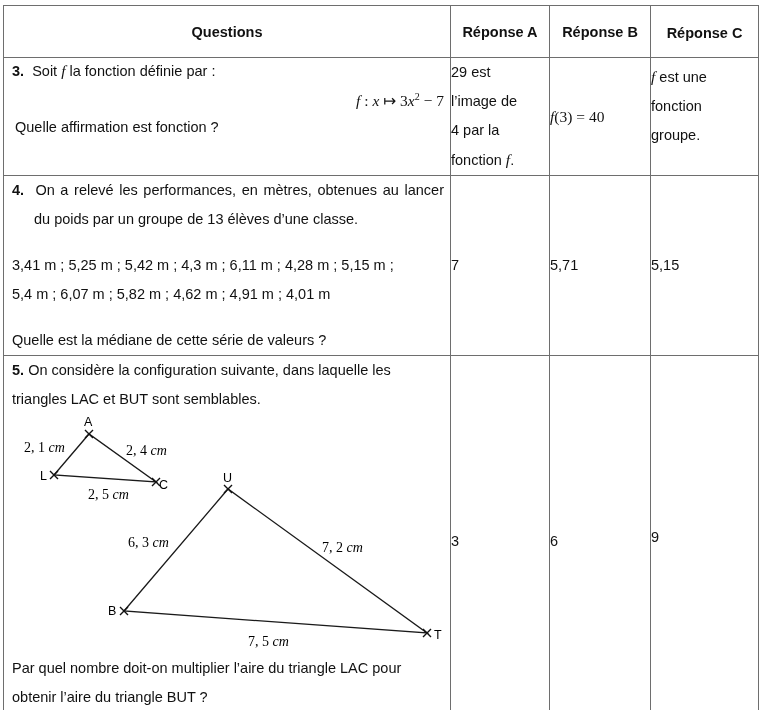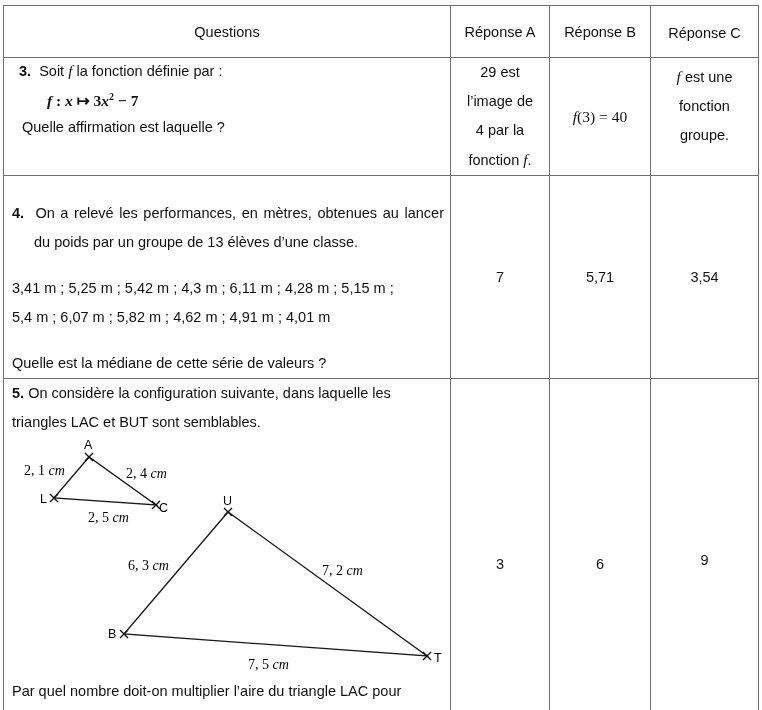--- a/index.html
+++ b/index.html
@@ -1,29 +1,29 @@
 <!DOCTYPE html>
 <html><head>
 <meta charset="utf-8">
 <style>
   html, body { margin: 0; padding: 0; background: #ffffff; }
   body { width: 762px; height: 710px; position: relative; overflow: hidden;
          font-family: "Liberation Sans", sans-serif; color: #111; }
   table.qcm { position: absolute; left: 3px; top: 5px; border-collapse: collapse;
               table-layout: fixed; width: 755px; }
   table.qcm td, table.qcm th { border: 1.5px solid #6e6e6e; padding: 0; vertical-align: middle; }
-  th { font-weight: normal; font-size: 14.5px; height: 49px; text-align: center; }
+  th { font-weight: bold; font-size: 14.5px; height: 49px; text-align: center; }
   col.c-q { width: 447px; } col.c-a { width: 99px; } col.c-b { width: 101px; } col.c-c { width: 108px; }
-  .ans { text-align: center; font-size: 14.5px; line-height: 29px; }
+  .ans { text-align: left; font-size: 14.5px; line-height: 29px; }
   .math { font-family: "Liberation Serif", serif; font-style: italic; font-size: 15.5px; }
   .mathup { font-family: "Liberation Serif", serif; font-size: 15.5px; }
   .qtext { font-size: 14.5px; line-height: 29px; padding: 0 6px 0 8px; }
   .num { font-weight: bold; }
   .indent { padding-left: 22px; text-indent: -22px; text-align: justify; }
-  .center { text-align: left; font-weight: bold; }
+  .center { text-align: right; }
   .row3 td { height: 112px; }
   .row4 td { height: 174px; }
   .row5 td { height: 362px; }
   .fig { position: relative; height: 236px; }
   .fig svg { position: absolute; left: -8px; top: 0; }
   .lbl-pt { font-family: "Liberation Sans", sans-serif; font-size: 12.5px; }
   .lbl-len { font-family: "Liberation Serif", serif; font-size: 14px; }
   .lbl-len .it { font-style: italic; }
 </style>
 </head>
@@ -39,66 +39,66 @@
   <tbody>
       <tr>
     <th>Questions</th>
     <th>Réponse A</th>
     <th>Réponse B</th>
     <th style="padding-top:2px">Réponse C</th>
   </tr>
 
   <tr class="row3">
     <td style="vertical-align:top">
-      <div class="qtext" style="line-height:26px; padding-top:0px;margin-left:7px;">
+      <div class="qtext" style="line-height:26px; padding-top:0px;">
         <div>
           <span class="num">3.</span>&nbsp;
           <span>Soit</span>
           <span class="math">f</span>
           <span>la fonction définie par :</span>
         </div>
         <div class="center" style="padding-left:28px">
           <span class="math">f</span><span class="mathup"> : </span><span class="math">x</span><span class="mathup"> ↦ 3</span><span class="math">x</span><sup class="mathup" style="font-size:10px">2</sup><span class="mathup"> − 7</span>
         </div>
-        <div style="padding-left:3px">Quelle affirmation est laquelle ?</div>
+        <div style="padding-left:3px">Quelle affirmation est fonction ?</div>
       </div>
     </td>
     <td class="ans">
       <div>29 est</div>
       <div>l’image de</div>
       <div>4 par la</div>
       <div><span>fonction</span> <span class="math">f</span><span>.</span></div>
     </td>
     <td class="ans">
       <span class="math">f</span><span class="mathup">(3) = 40</span>
     </td>
     <td class="ans" style="vertical-align:top; padding-top:4px;">
       <div><span class="math">f</span><span> est une</span></div>
       <div>fonction</div>
       <div>groupe.</div>
     </td>
   </tr>
 
   <tr class="row4">
     <td style="vertical-align:top">
-      <div class="qtext" style="padding-top:0px;margin-top:23px;">
+      <div class="qtext" style="padding-top:0px;">
         <div class="indent">
           <span class="num">4.</span>&nbsp;
           <span>On a relevé les performances, en mètres, obtenues au lancer du poids par un groupe de 13 élèves d’une classe.</span>
         </div>
         <div style="height:17px"></div>
         <div>3,41 m ; 5,25 m ; 5,42 m ; 4,3 m ; 6,11 m ; 4,28 m ; 5,15 m ;</div>
         <div>5,4 m ; 6,07 m ; 5,82 m ; 4,62 m ; 4,91 m ; 4,01 m</div>
         <div style="height:17px"></div>
         <div>Quelle est la médiane de cette série de valeurs ?</div>
       </div>
     </td>
     <td class="ans">7</td>
     <td class="ans">5,71</td>
-    <td class="ans">3,54</td>
+    <td class="ans">5,15</td>
   </tr>
 
   <tr class="row5">
     <td style="vertical-align:top">
       <div class="qtext" style="padding-top:0px;">
         <div>
           <span class="num">5.</span>
           <span>On considère la configuration suivante, dans laquelle les triangles LAC et BUT sont semblables.</span>
         </div>
         <div class="fig">

